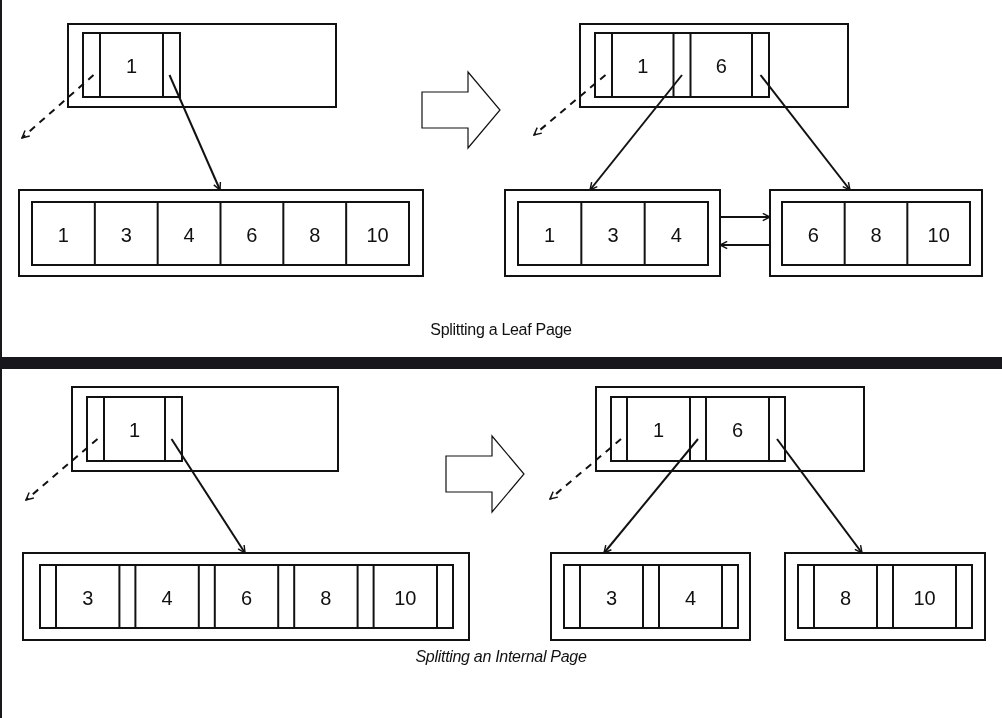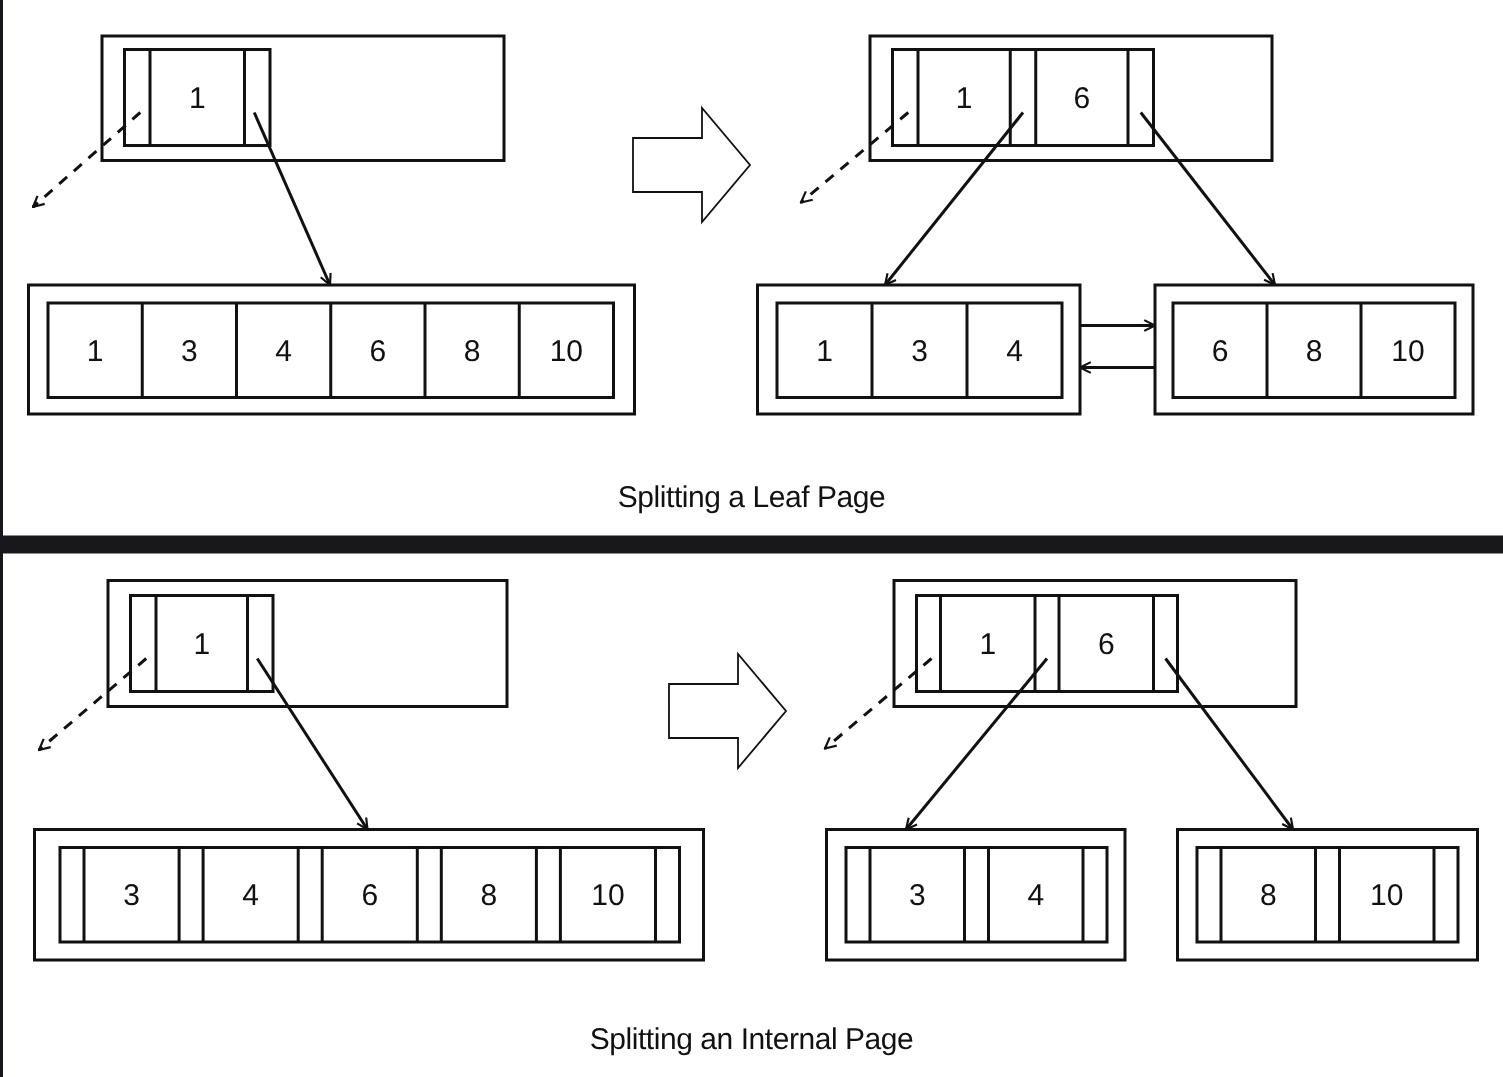--- a/index.html
+++ b/index.html
@@ -1,23 +1,23 @@
 <!DOCTYPE html>
 <html><head>
 <meta charset="utf-8">
 <style>
   html, body { margin: 0; padding: 0; background: #ffffff; }
   body { width: 1002px; height: 718px; position: relative; overflow: hidden;
          font-family: "Liberation Sans", "DejaVu Sans", sans-serif; }
   .left-edge { position: absolute; left: 0; top: 0; width: 2px; height: 718px; background: #18181c; }
   .separator { position: absolute; left: 0; top: 357px; width: 1002px; height: 12px; background: #18181c; }
   svg.diagram { position: absolute; left: 0; top: 0; }
-  .caption { position: absolute; left: 0; width: 1002px; text-align: center; font-size: 20px; color: #111; letter-spacing: -0.3px; }
+  .caption { position: absolute; left: 0; width: 1002px; text-align: center; font-size: 16px; color: #111; letter-spacing: -0.3px; }
   .cap-top { top: 321px; padding-left: 0; }
-  .cap-bottom { top: 682px; }
+  .cap-bottom { top: 648px; font-style: italic; }
   svg text { font-family: "Liberation Sans", "DejaVu Sans", sans-serif; font-size: 20px; fill: #111; }
 </style>
 </head>
 <body>
 
 <div class="left-edge"></div>
 
 <svg class="diagram" width="1002" height="718" viewBox="0 0 1002 718">
   <defs>
     <marker id="ah" viewBox="0 0 10 10" refX="9" refY="5" markerWidth="9" markerHeight="9" orient="auto-start-reverse" markerUnits="userSpaceOnUse">

